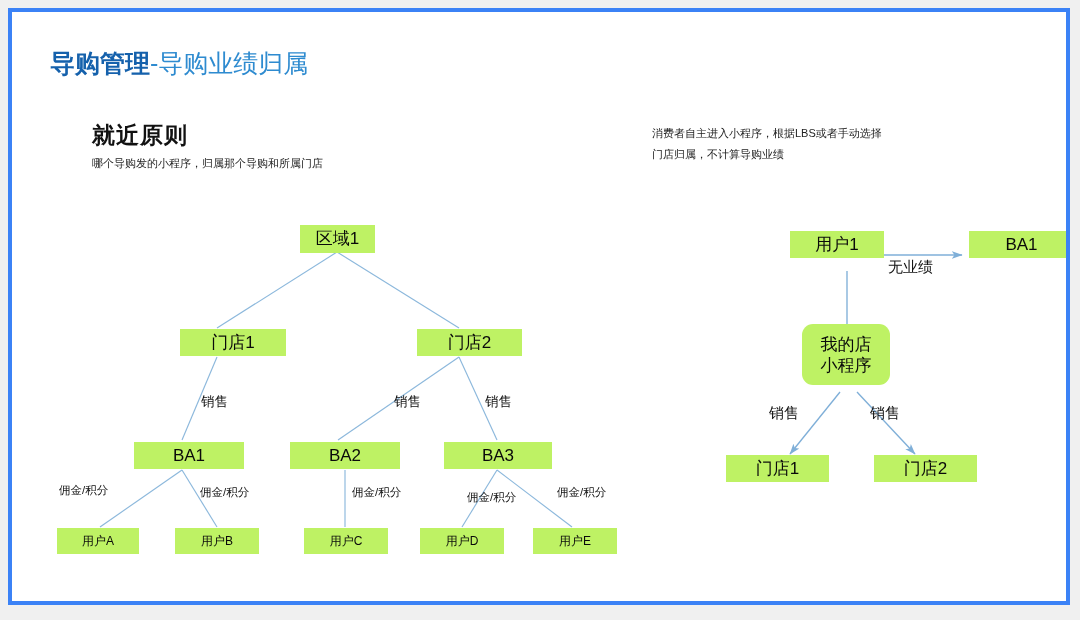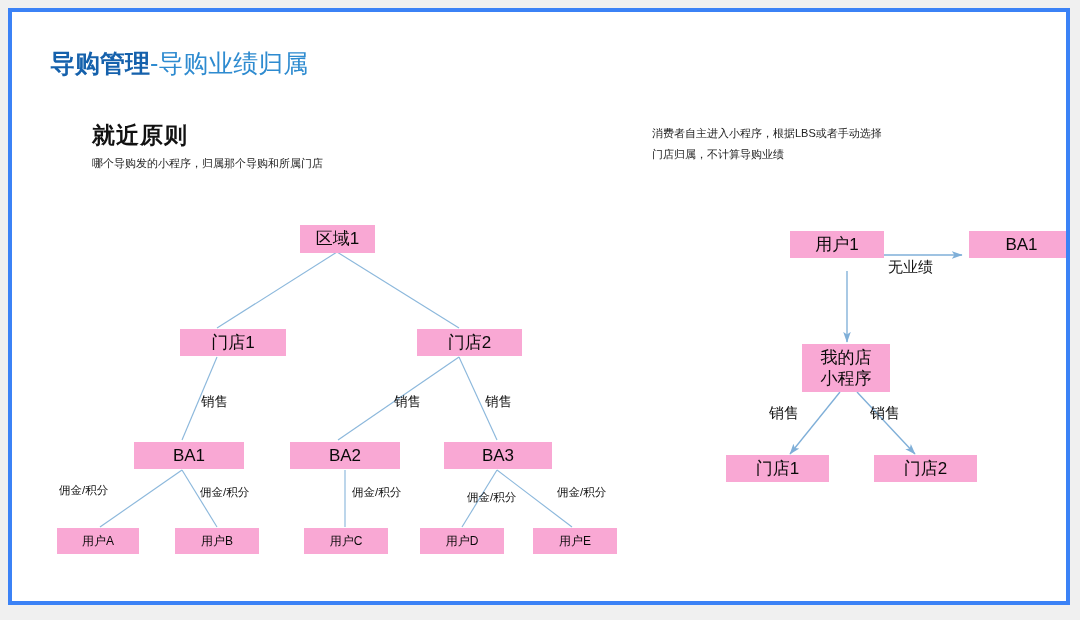--- a/index.html
+++ b/index.html
@@ -61,21 +61,21 @@
     line-height: 21px;
     color: #222222;
     margin-top: 3px;
   }
   #heading-left  { left: 80px;  top: 108px; width: 545px; }
   #heading-right { left: 640px; top: 108px; width: 405px; }
 
   
   .node {
     position: absolute;
-    background: #f9a8d4;
+    background: #bef264;
     color: #0a0a0a;
     font-size: 17px;
     display: flex;
     align-items: center;
     justify-content: center;
     text-align: center;
     box-sizing: border-box;
     line-height: 20px;
     white-space: pre-line;
     user-select: none;
@@ -178,21 +178,21 @@
 
   <div class="edge-label tiny" style="left:47px;  top:470px;">佣金/积分</div>
   <div class="edge-label tiny" style="left:188px; top:472px;">佣金/积分</div>
   <div class="edge-label tiny" style="left:340px; top:472px;">佣金/积分</div>
   <div class="edge-label tiny" style="left:455px; top:477px;">佣金/积分</div>
   <div class="edge-label tiny" style="left:545px; top:472px;">佣金/积分</div>
 
   <div class="node" style="left:778px; top:219px; width:94px; height:27px;">用户1</div>
   <div class="node" style="left:957px; top:219px; width:105px; height:27px;">BA1</div>
 
-  <div class="node two-line" style="left:790px; top:332px; width:88px; height:48px;">我的店
+  <div class="node two-line" style="left:790px; top:312px; width:88px; height:61px;border-radius:11px;">我的店
 小程序</div>
 
   <div class="node" style="left:714px; top:443px; width:103px; height:27px;">门店1</div>
   <div class="node" style="left:862px; top:443px; width:103px; height:27px;">门店2</div>
 
   <div class="edge-label" style="left:876px; top:247px; font-size:15px;">无业绩</div>
   <div class="edge-label" style="left:757px; top:393px; font-size:15px;">销售</div>
   <div class="edge-label" style="left:858px; top:393px; font-size:15px;">销售</div>
 
 </div>

